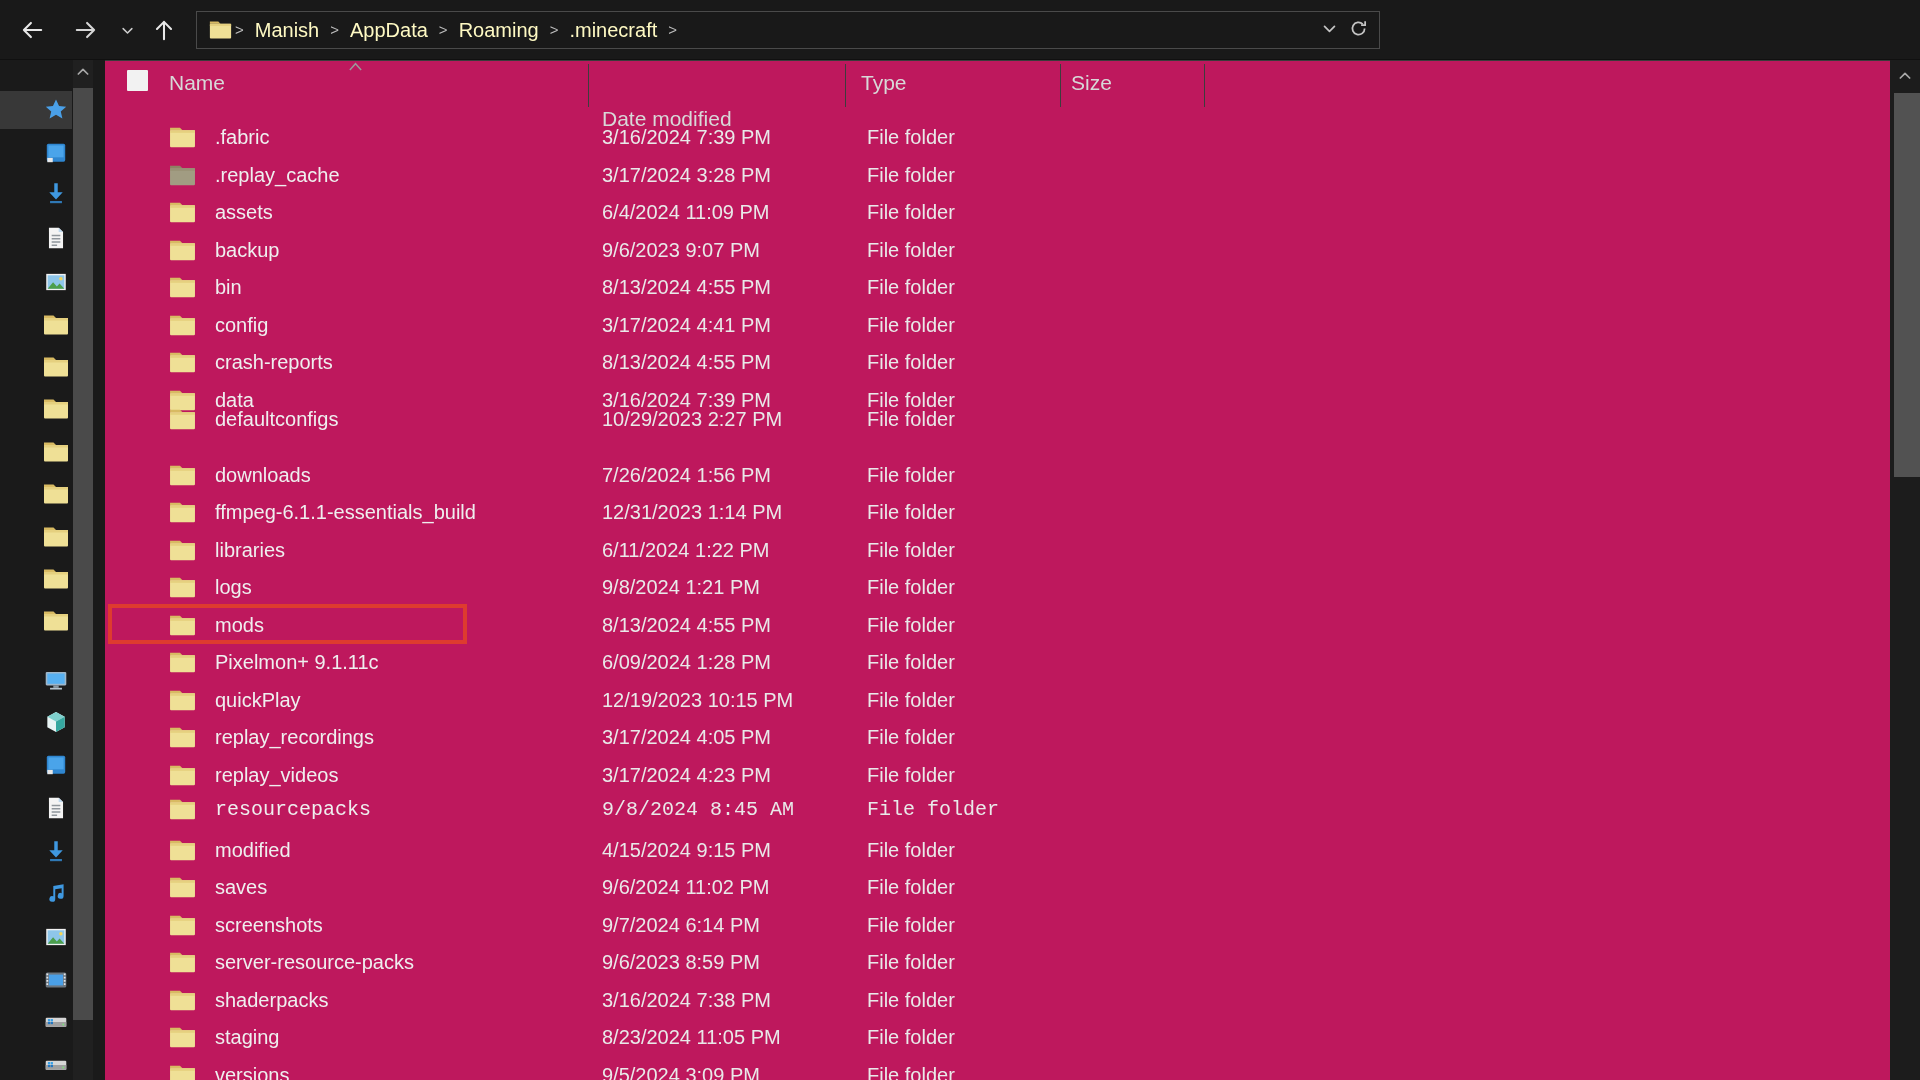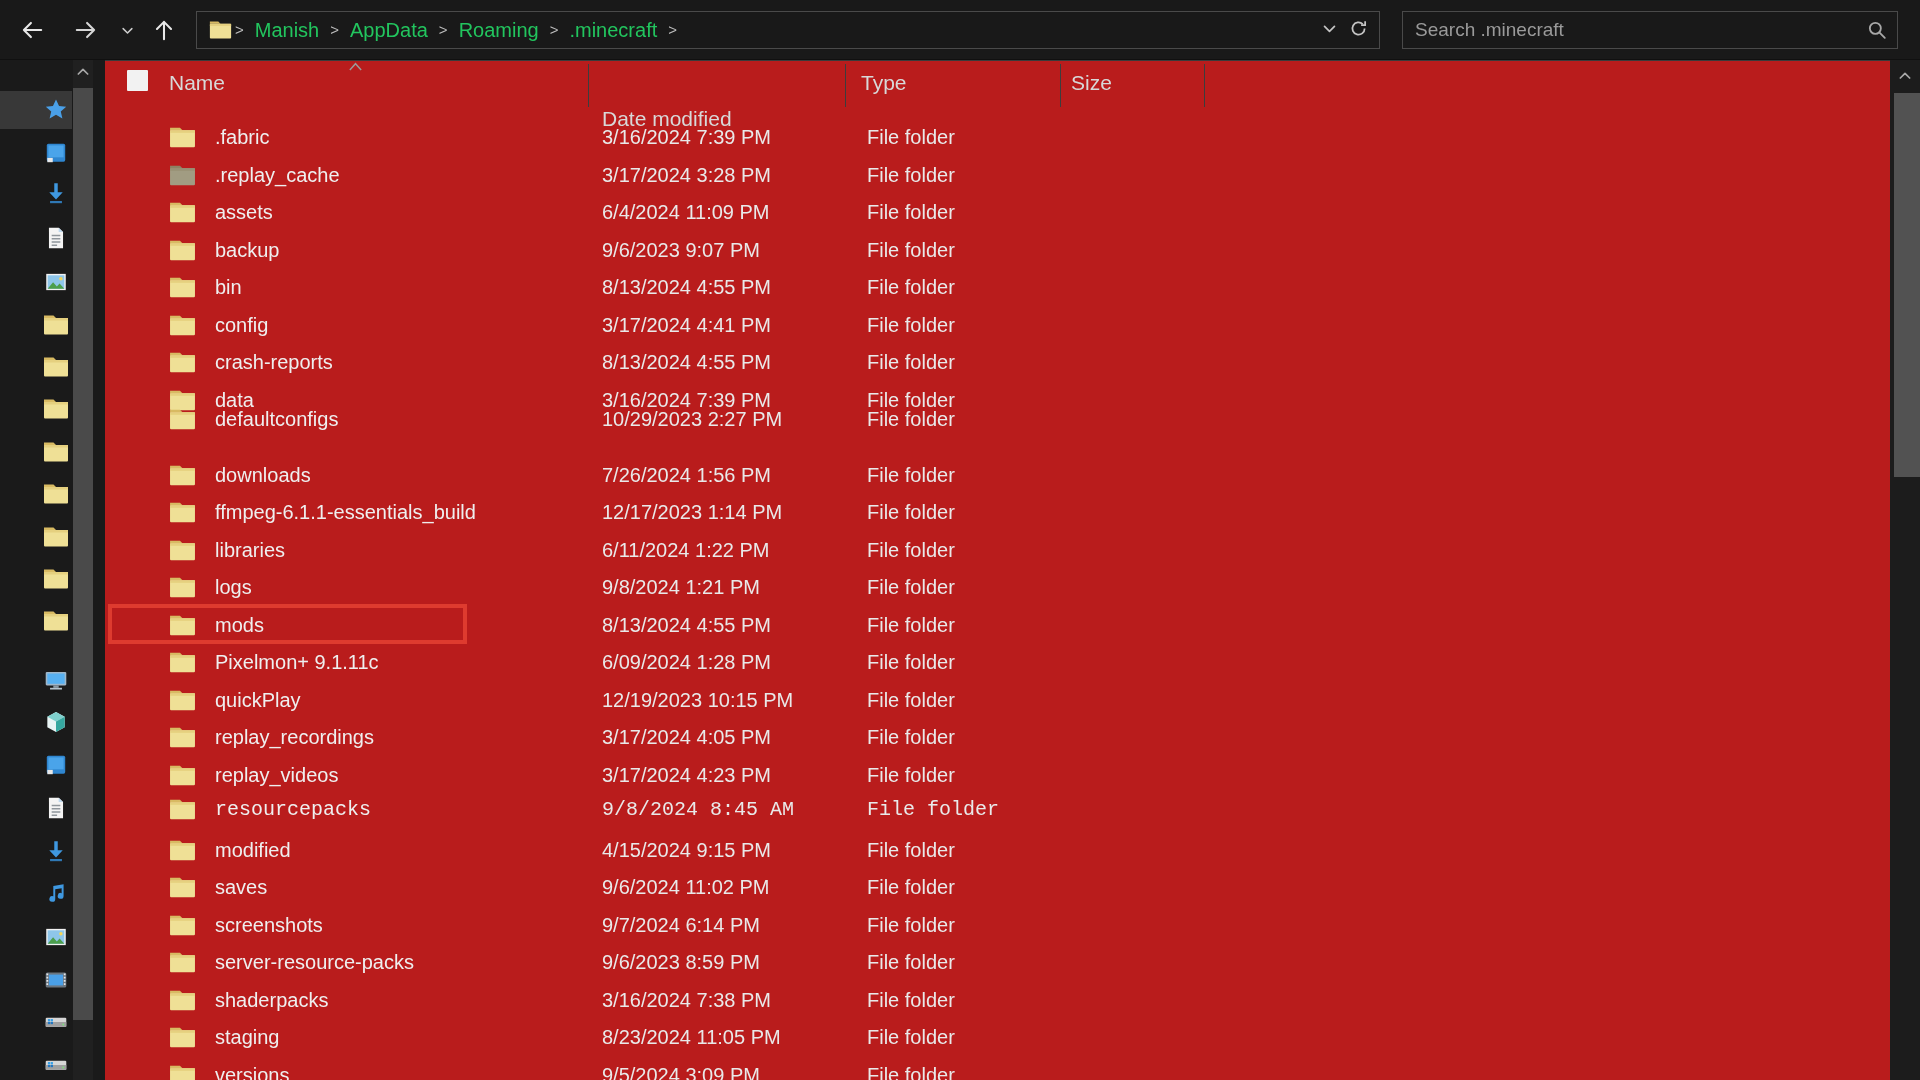--- a/index.html
+++ b/index.html
@@ -10,21 +10,21 @@
   #navbar{position:absolute;left:0;top:0;width:1920px;height:60px;background:#191919;border-bottom:1px solid #101010;box-sizing:border-box;}
   .navbtn{position:absolute;top:15px;width:32px;height:30px;display:flex;align-items:center;justify-content:center;cursor:default;}
   #btn-back{left:16px}
   #btn-forward{left:70px}
   #btn-recent{left:114px;width:26px}
   #btn-up{left:148px}
 
   #addressbar{position:absolute;left:196px;top:11px;width:1184px;height:38px;background:#191919;
               border:1px solid #4a4a4a;box-sizing:border-box;display:flex;align-items:center;padding:0 6px;}
   #addr-folder-icon{width:23px;height:20px;margin:0 2px 0 6px;flex:0 0 auto;}
-  .crumb{color:#22c55e;font-size:20px;padding:0 10px;white-space:nowrap;cursor:default;}
+  .crumb{color:#fef9c3;font-size:20px;padding:0 10px;white-space:nowrap;cursor:default;}
   .crumb-sep{color:#bdbdbd;font-size:15px;padding:0 1px;transform:translateY(-1px);}
   #addr-right{margin-left:auto;display:flex;align-items:center;gap:10px;padding-right:4px;}
 
   #search-box{position:absolute;left:1402px;top:11px;width:496px;height:38px;background:#191919;
               border:1px solid #4a4a4a;box-sizing:border-box;}
   #search-input{position:absolute;inset:0;background:transparent;border:none;outline:none;
                 color:#cfcfcf;font-size:19px;padding:0 46px 0 12px;font-family:inherit;}
   #search-input::placeholder{color:#9a9a9a;}
   #search-icon{position:absolute;right:9px;top:7px;}
 
@@ -33,21 +33,21 @@
   .side-item{position:absolute;left:0;width:72px;height:38px;display:flex;align-items:center;
              justify-content:flex-end;padding-right:3px;box-sizing:border-box;cursor:default;}
   .side-item.selected{background:#383838;}
   .sicon{width:26px;height:26px;display:block;}
   .sicon svg{width:100%;height:100%;display:block;}
   #side-scroll{position:absolute;left:73px;top:60px;width:20px;height:1020px;background:#202020;}
   #side-scroll-up{position:absolute;left:2px;top:4px;width:16px;height:16px;}
   #side-thumb{position:absolute;left:0;top:28px;width:20px;height:932px;background:#4a4a4a;}
 
   
-  #main{position:absolute;left:105px;top:60px;width:1785px;height:1020px;background:#b91c1c;
+  #main{position:absolute;left:105px;top:60px;width:1785px;height:1020px;background:#be185d;
         border-top:1px solid #3a3a3a;box-sizing:border-box;overflow:hidden;text-align:center;}
   #header-row{position:absolute;left:0;top:0;width:100%;height:48px;}
   #select-all{position:absolute;left:22px;top:9px;width:21px;height:21px;background:#f2f2f2;border-radius:1px;}
   .colhead{position:absolute;top:10px;font-size:21px;color:#d8d8d8;white-space:nowrap;cursor:default;}
   #col-name{left:64px;}
   #col-date{left:497px;margin-top:36px;}
   #col-type{left:756px;}
   #col-size{left:966px;}
   #sort-chevron{position:absolute;left:242px;top:-1px;}
   .col-sep{position:absolute;top:3px;width:1px;height:43px;background:#3d3d3d;}
@@ -120,27 +120,20 @@
         </span>
         <span>
           <svg width="21" height="21" viewBox="0 0 24 24">
               <path d="M19 12a7 7 0 1 1-2.1-5" fill="none" stroke="#c4c4c4" stroke-width="2"></path>
               <path d="M19.6 3.6v4.6H15" fill="none" stroke="#c4c4c4" stroke-width="2"></path>
             </svg>
         </span>
       </span>
     </div>
 
-    <div id="search-box">
-      <input id="search-input" type="text" placeholder="Search .minecraft" style="">
-      <svg id="search-icon" width="22" height="22" viewBox="0 0 24 24">
-          <circle cx="10.2" cy="10.2" r="6" fill="none" stroke="#a8a8a8" stroke-width="2"></circle>
-          <path d="M14.8 14.8L20.5 20.5" stroke="#a8a8a8" stroke-width="2" stroke-linecap="round"></path>
-        </svg>
-    </div>
   </div>
 
   <div id="sidebar">
       <div class="side-item selected" style="top: 31px;">
         <span class="sicon">
           <svg viewBox="0 0 24 24">
             <path d="M12 2.3l2.8 6.1 6.6.6-5 4.4 1.5 6.5L12 16.4l-5.9 3.5 1.5-6.5-5-4.4 6.6-.6z" fill="#4aa0e8"></path>
           </svg>
         </span>
       </div>
@@ -528,21 +521,21 @@
   </div>
         <div class="row" style="top: 433px;">
     <span class="ficon">
       <svg viewBox="0 0 26 22">
               <path d="M1 1.5h9.5l2.5 2.5H1z" fill="#d8ba62"></path>
               <rect x="1" y="4" width="24" height="16.5" rx="1" fill="#efe096"></rect>
               <rect x="1" y="4" width="24" height="2.5" fill="#e5d07f"></rect>
             </svg>
     </span>
     <span class="cell c-name">ffmpeg-6.1.1-essentials_build</span>
-    <span class="cell c-date">12/17/2023 1:14 PM</span>
+    <span class="cell c-date">12/31/2023 1:14 PM</span>
     <span class="cell c-type">File folder</span>
     <span class="cell c-size"></span>
   </div>
         <div class="row" style="top: 470.5px;">
     <span class="ficon">
       <svg viewBox="0 0 26 22">
               <path d="M1 1.5h9.5l2.5 2.5H1z" fill="#d8ba62"></path>
               <rect x="1" y="4" width="24" height="16.5" rx="1" fill="#efe096"></rect>
               <rect x="1" y="4" width="24" height="2.5" fill="#e5d07f"></rect>
             </svg>

